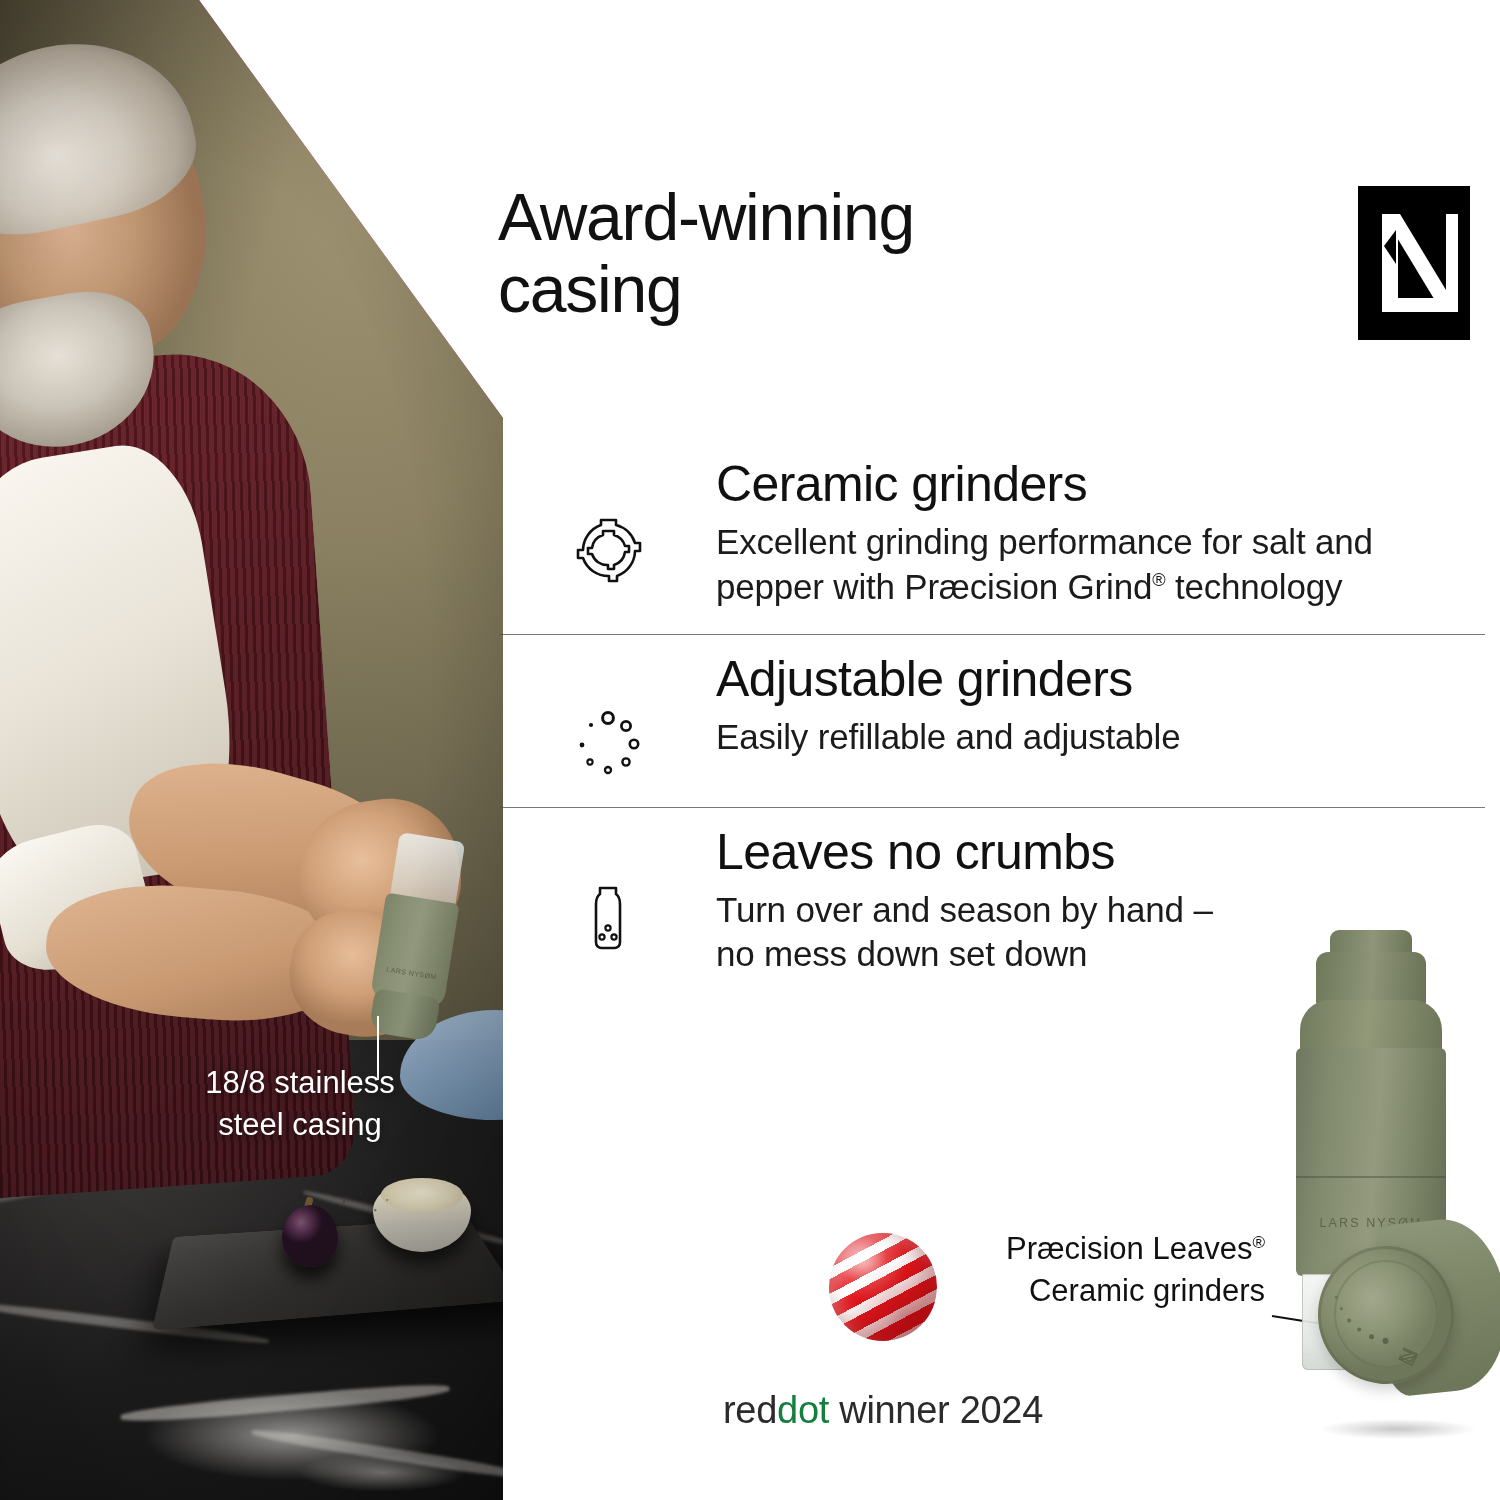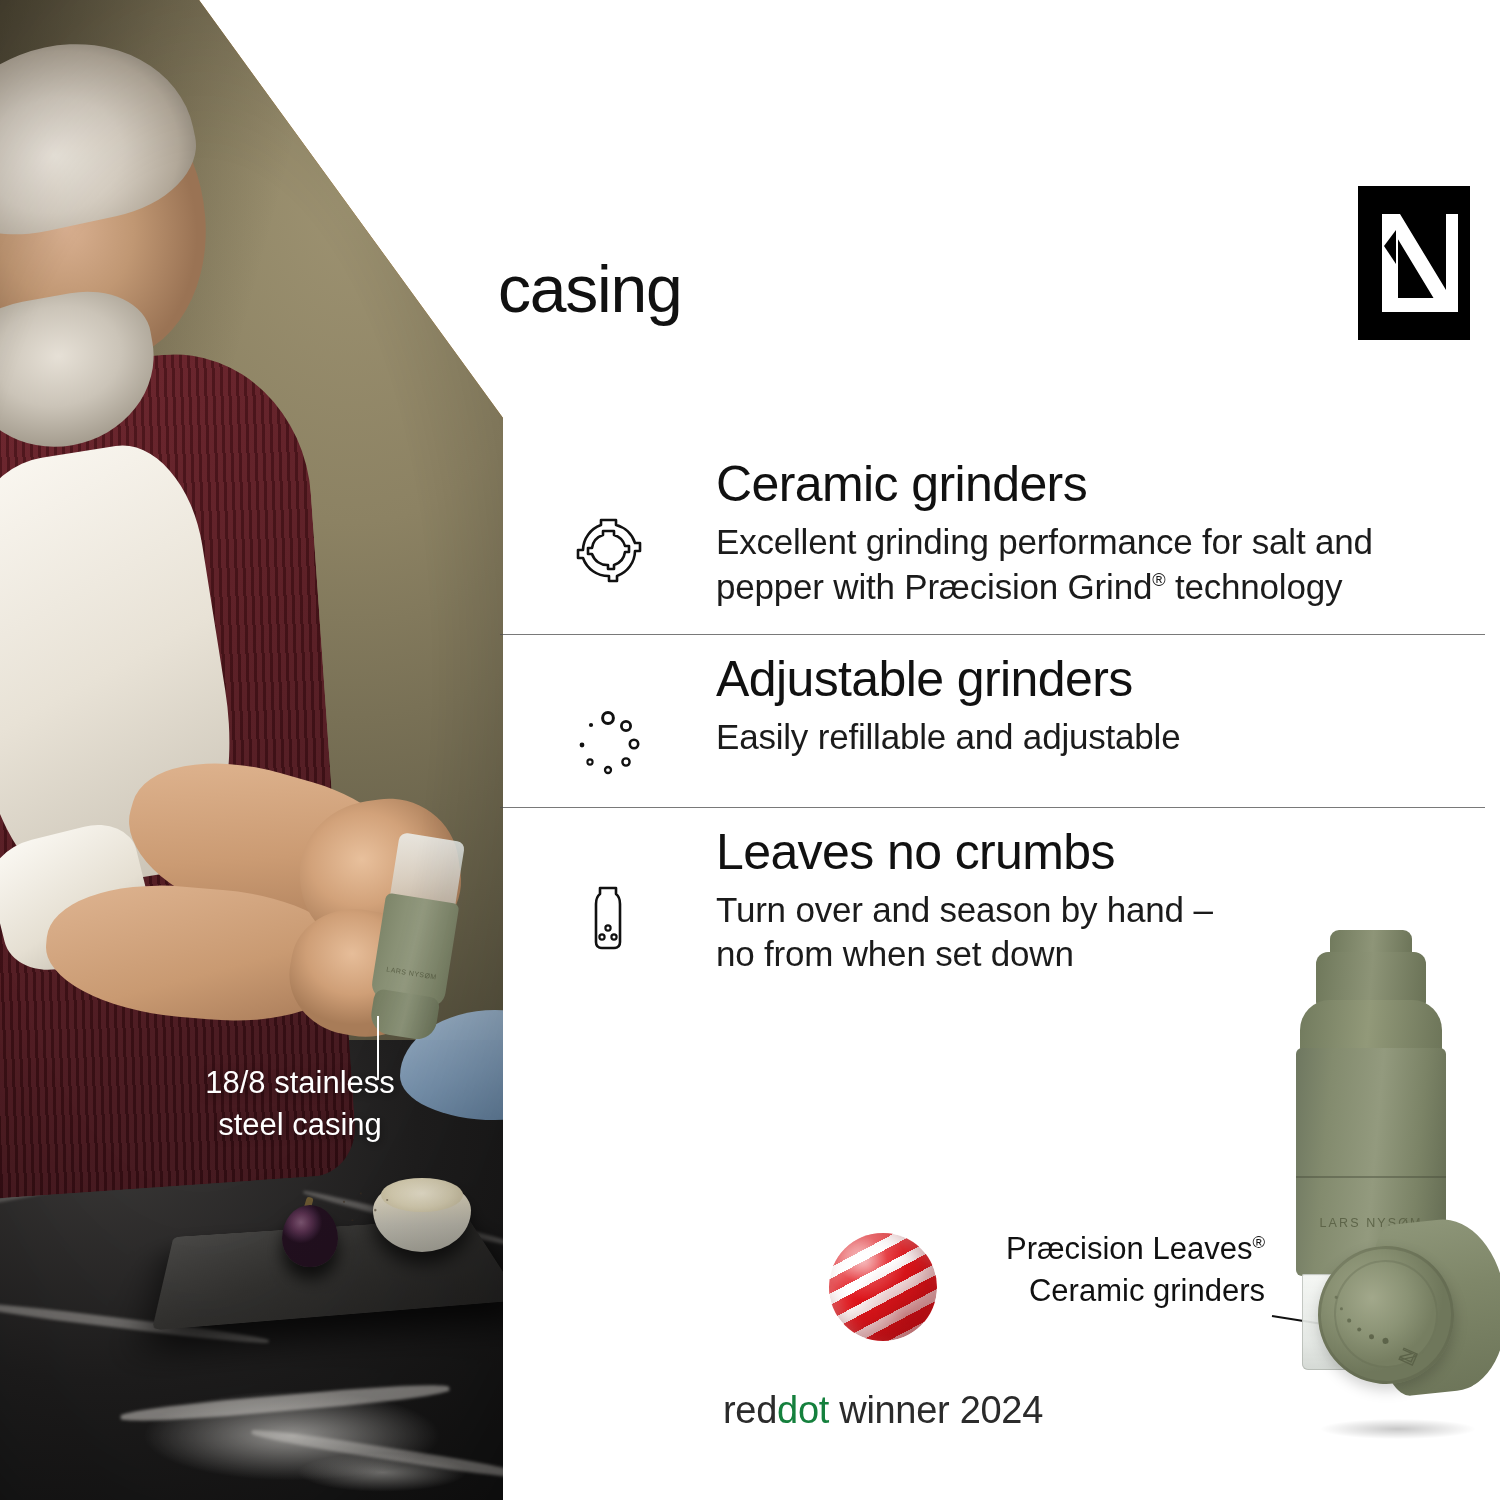--- a/index.html
+++ b/index.html
@@ -11,21 +11,21 @@
     overflow:hidden;
     position:relative;
   }
   .canvas { position:absolute; inset:0; background:#fff; }
 
   
   .photo-panel{
     position:absolute; left:0; top:0; width:503px; height:1500px;
     clip-path: polygon(0 0, 199px 0, 503px 418px, 503px 1500px, 0 1500px);
     overflow:hidden;
-    background:#a16207;
+    background:#ec4899;
   }
   .photo-scene{ position:absolute; inset:0; }
   
   .wall{
     position:absolute; left:0; top:0; width:503px; height:1080px;
     background:
       radial-gradient(120% 80% at 70% 18%, #9d9271 0%, #8c8263 38%, #6f684f 72%, #57523e 100%);
   }
   .wall-shade{
     position:absolute; left:0; top:0; width:503px; height:1080px;
@@ -411,21 +411,21 @@
     </div>
 
     <div class="callout-line"></div>
     <div class="callout-text">
       <div>18/8 stainless</div>
       <div>steel casing</div>
     </div>
   </div>
 
   <h1 class="title">
-    <br>
+    <span>Award-winning</span><br>
     <span>casing</span>
   </h1>
 
   <div class="brand-logo">
     <svg width="112" height="154" viewBox="0 0 112 154">
 
       <path d="M24 28 H40 V112 H88 V126 H24 Z" fill="#ffffff"></path>
 
       <path d="M24 28 L42 28 L88 104 L88 28 L100 28 L100 126 L84 126 L38 50 L38 28 Z" fill="#ffffff"></path>
       <path d="M38 44 L38 78 L26 60 Z" fill="#000000"></path>
@@ -489,21 +489,21 @@
           <path d="M30 8 H46 V14 Q50 17 50 24 V62 Q50 68 44 68 H32 Q26 68 26 62 V24 Q26 17 30 14 Z" fill="none" stroke="#111" stroke-width="2.6" stroke-linejoin="round"></path>
           <circle cx="38" cy="48" r="2.6" fill="none" stroke="#111" stroke-width="2.2"></circle>
           <circle cx="32" cy="57" r="2.6" fill="none" stroke="#111" stroke-width="2.2"></circle>
           <circle cx="44" cy="57" r="2.6" fill="none" stroke="#111" stroke-width="2.2"></circle>
         </svg>
       </div>
       <div class="f-text">
         <div class="f-head">Leaves no crumbs</div>
         <div class="f-body">
           <span>Turn over and season by hand –</span><br>
-          <span>no from when set down</span>
+          <span>no mess down set down</span>
         </div>
       </div>
     </div>
   </div>
 
   <div class="reddot-block">
     <div class="reddot-sphere"></div>
     <div class="reddot-caption"><span>red</span><span class="red">dot</span><span> winner 2024</span></div>
   </div>
 

